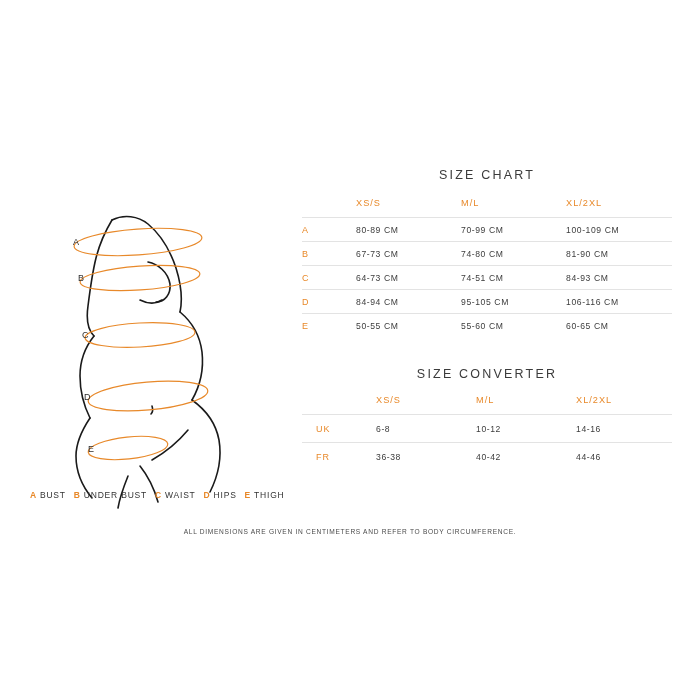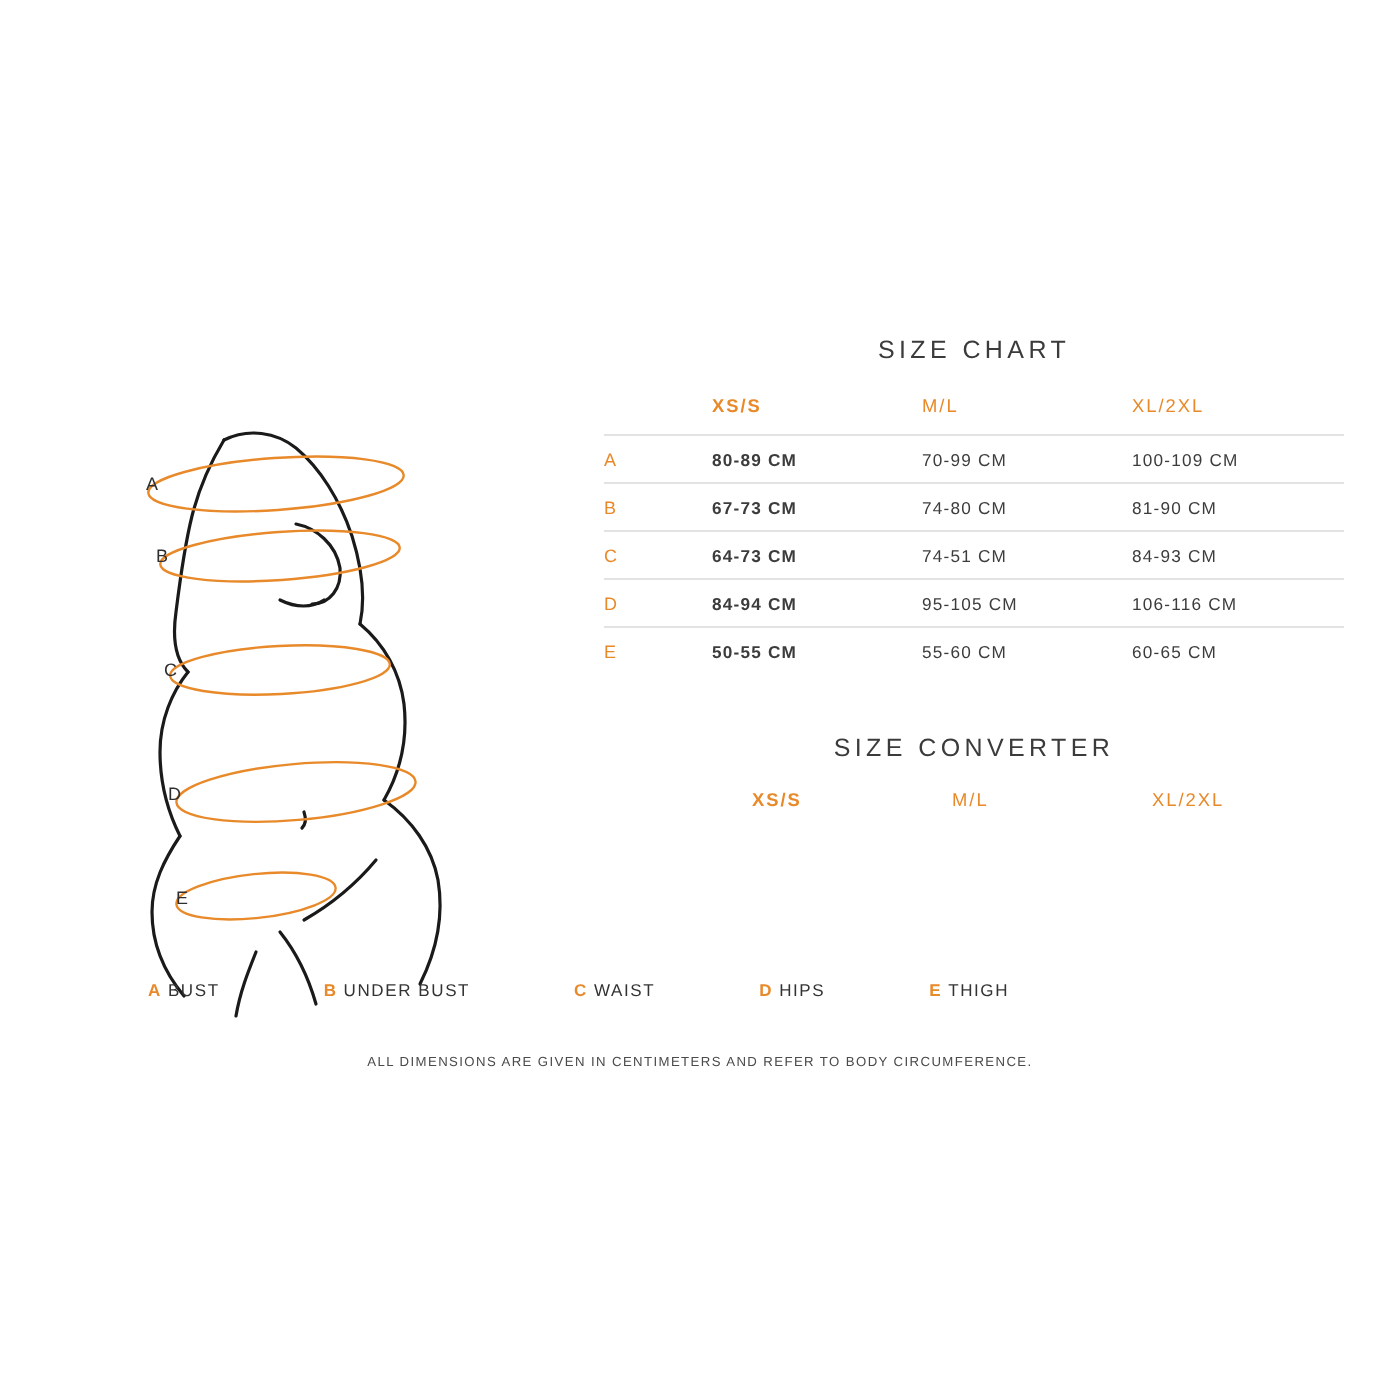--- a/index.html
+++ b/index.html
@@ -32,21 +32,21 @@
 
   .legend {
     position: absolute;
     left: 30px;
     top: 490px;
     width: 270px;
     font-size: 8.5px;
     letter-spacing: 0.8px;
     white-space: nowrap;
   }
-  .legend-item { display: inline-block; margin-right: 8px; margin-left: 44px; }
+  .legend-item { display: inline-block; margin-right: 8px; }
   .legend-key {
     color: #e8892a;
     font-weight: bold;
     margin-right: 3px;
   }
   .legend-val { color: #333; }
 
   
   .tables {
     position: absolute;
@@ -82,21 +82,21 @@
     border-top: 1px solid #e3e3e3;
     color: #3c3c3c;
     vertical-align: middle;
   }
   tbody td.rowlab {
     color: #e8892a;
     letter-spacing: 1px;
     font-size: 9px;
   }
   .col-a { width: 54px; }
-  .col-b { width: 105px; font-weight: bold; }
+  .col-b { width: 105px; }
   .col-c { width: 105px; }
   .col-d { width: auto; }
 
   .converter-wrap { margin-top: 30px; }
   .converter-wrap .table-title { margin-bottom: 14px; }
   .converter-wrap thead th.rowlab { width: 60px; padding-left: 14px;}
   .converter-wrap tbody td.rowlab { padding-left: 14px; width: 60px;}
   .converter-wrap .col-b { width: 100px; }
   .converter-wrap .col-c { width: 100px; }
   .converter-wrap tbody td { padding: 9px 0 8px 0; }
@@ -221,20 +221,32 @@
       <table>
         <thead>
           <tr>
             <th class="rowlab col-a"></th>
             <th class="col-b">XS/S</th>
             <th class="col-c">M/L</th>
             <th class="col-d">XL/2XL</th>
           </tr>
         </thead>
         <tbody>
+          <tr>
+            <td class="rowlab col-a">UK</td>
+            <td class="col-b">6-8</td>
+            <td class="col-c">10-12</td>
+            <td class="col-d">14-16</td>
+          </tr>
+          <tr>
+            <td class="rowlab col-a">FR</td>
+            <td class="col-b">36-38</td>
+            <td class="col-c">40-42</td>
+            <td class="col-d">44-46</td>
+          </tr>
         </tbody>
       </table>
     </div>
   </div>
 
   <div class="footnote">ALL DIMENSIONS ARE GIVEN IN CENTIMETERS AND REFER TO BODY CIRCUMFERENCE.</div>
 
 </div>
 
 </body></html>

